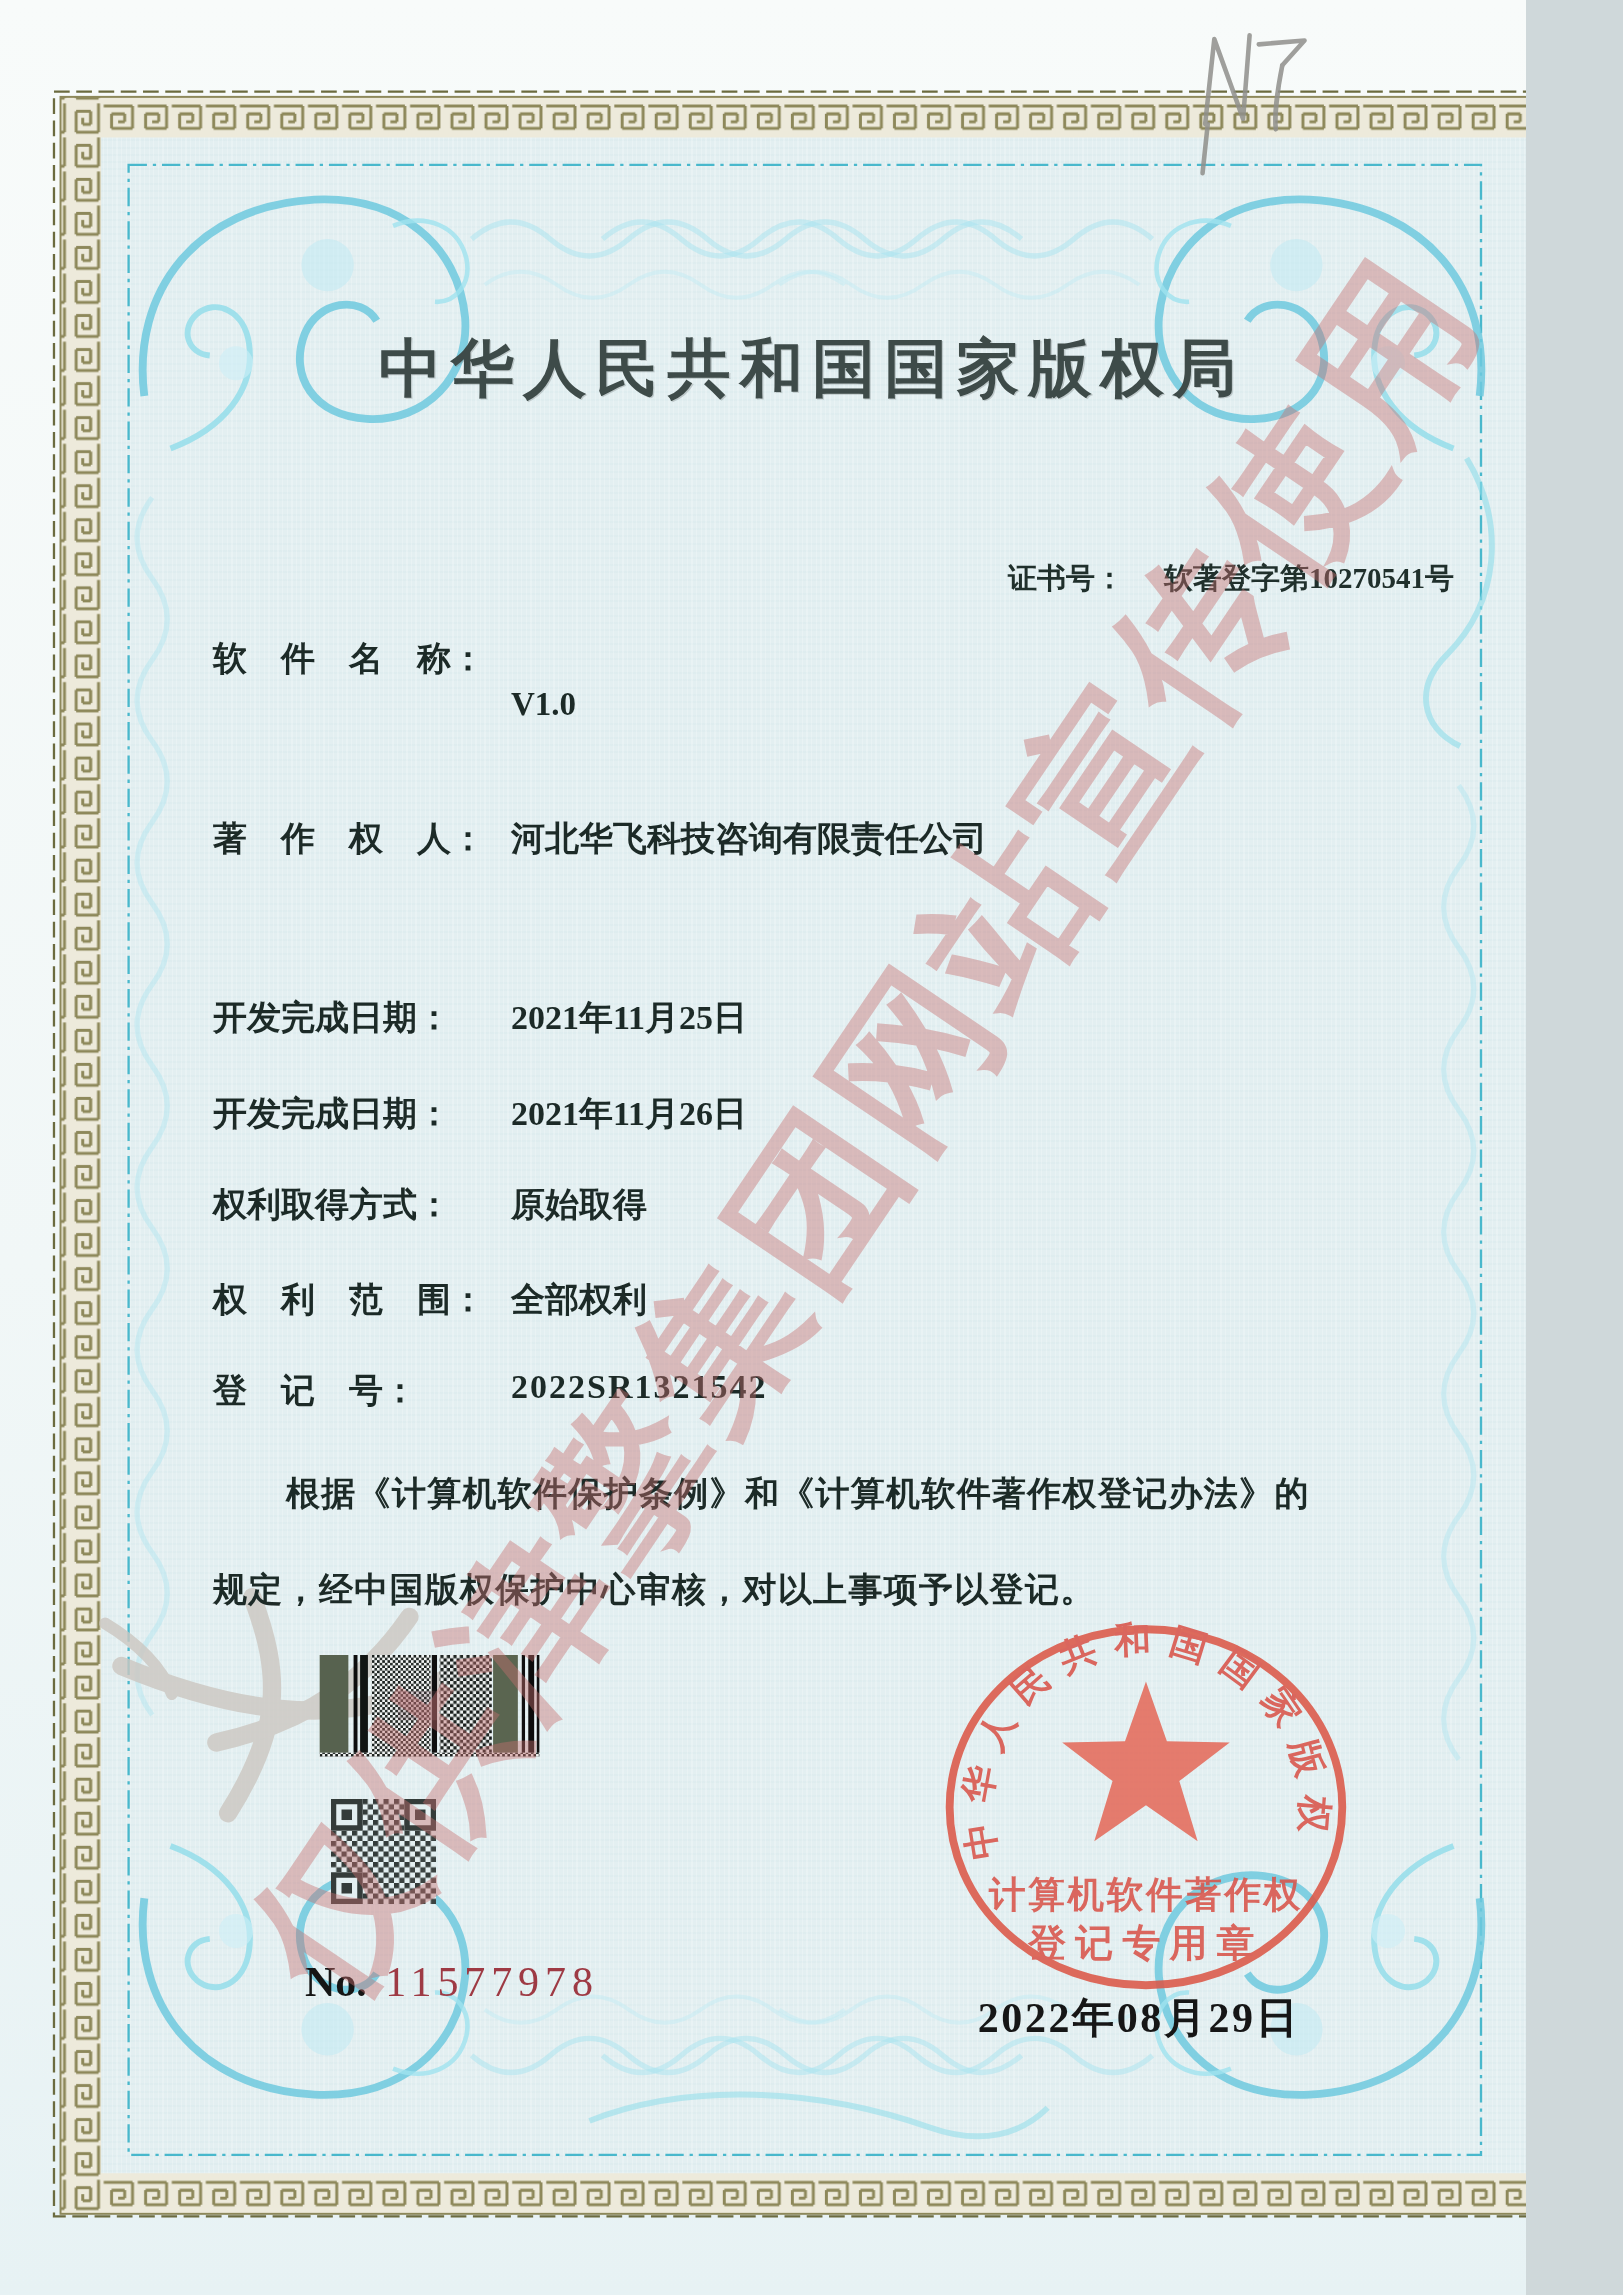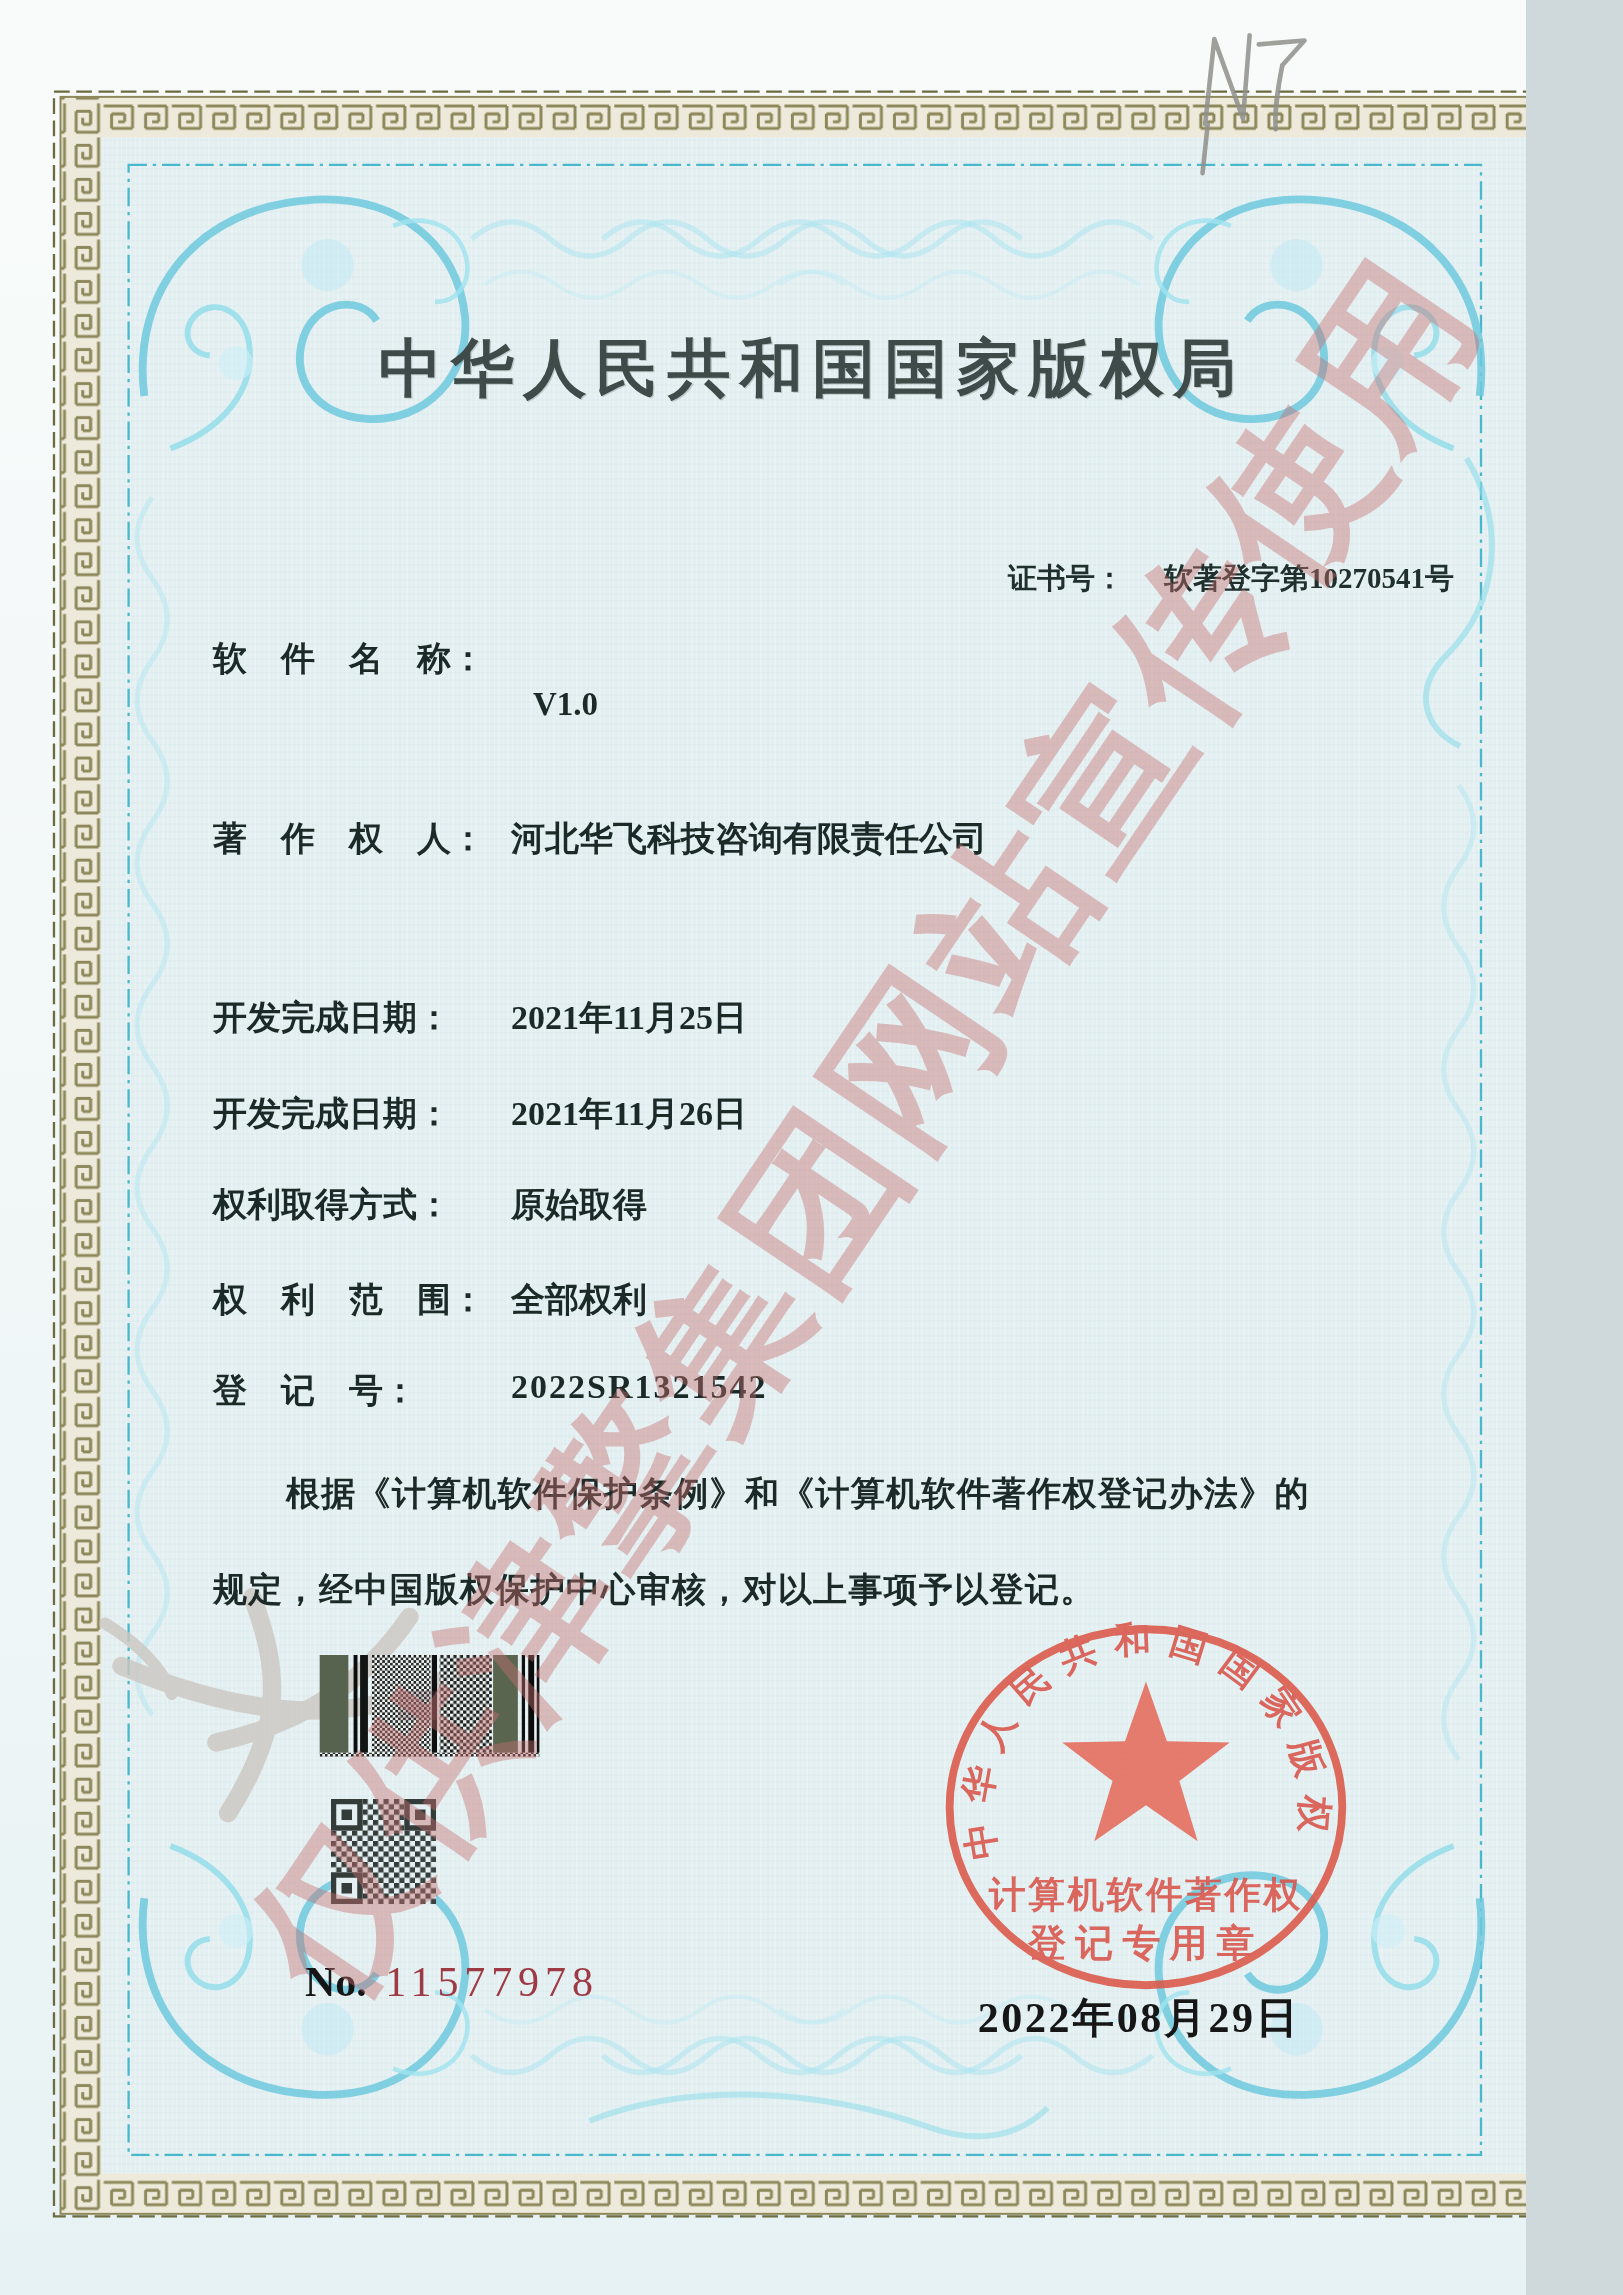--- a/index.html
+++ b/index.html
@@ -30,21 +30,21 @@
   }
   .cert-title{
     left:0;top:430px;width:1624px;text-align:center;
     font-size:81px;font-weight:700;letter-spacing:10.5px;color:#35423f;
     text-shadow:2px 2px 0 rgba(120,130,128,.3);
   }
   .certno{left:1008px;top:559px;font-size:29px;font-weight:700;color:#20302c;white-space:nowrap;}
   .certno .val{margin-left:40px;}
   .row-label{left:213px;font-size:34px;font-weight:700;white-space:nowrap;}
   .row-value{left:511px;font-size:34px;font-weight:700;white-space:nowrap;}
-  .v2{left:533px;top:686px;font-size:33px;font-weight:700;}
+  .v2{left:511px;top:686px;font-size:33px;font-weight:700;}
   .para-line{font-size:34px;font-weight:700;letter-spacing:1.3px;white-space:nowrap;}
   .serial{left:261px;top:1958px;font-size:42px;white-space:nowrap;z-index:12;}
   .serial .pre{color:#151515;font-weight:700;margin-left:44px;}
   .serial .num{color:#9e3a44;letter-spacing:5.9px;margin-left:18.3px;text-align:right;}
   .issue-date{left:949px;top:1990px;width:380px;text-align:center;
     font-size:42px;font-weight:700;letter-spacing:2.6px;color:#161616;z-index:12;}
   .seal-wrap{left:930px;top:1603px;width:445px;height:419px;z-index:20;}
   .watermark{
     left:868px;top:1129px;z-index:30;white-space:nowrap;
     transform:translate(-50%,-50%) rotate(-56deg);

